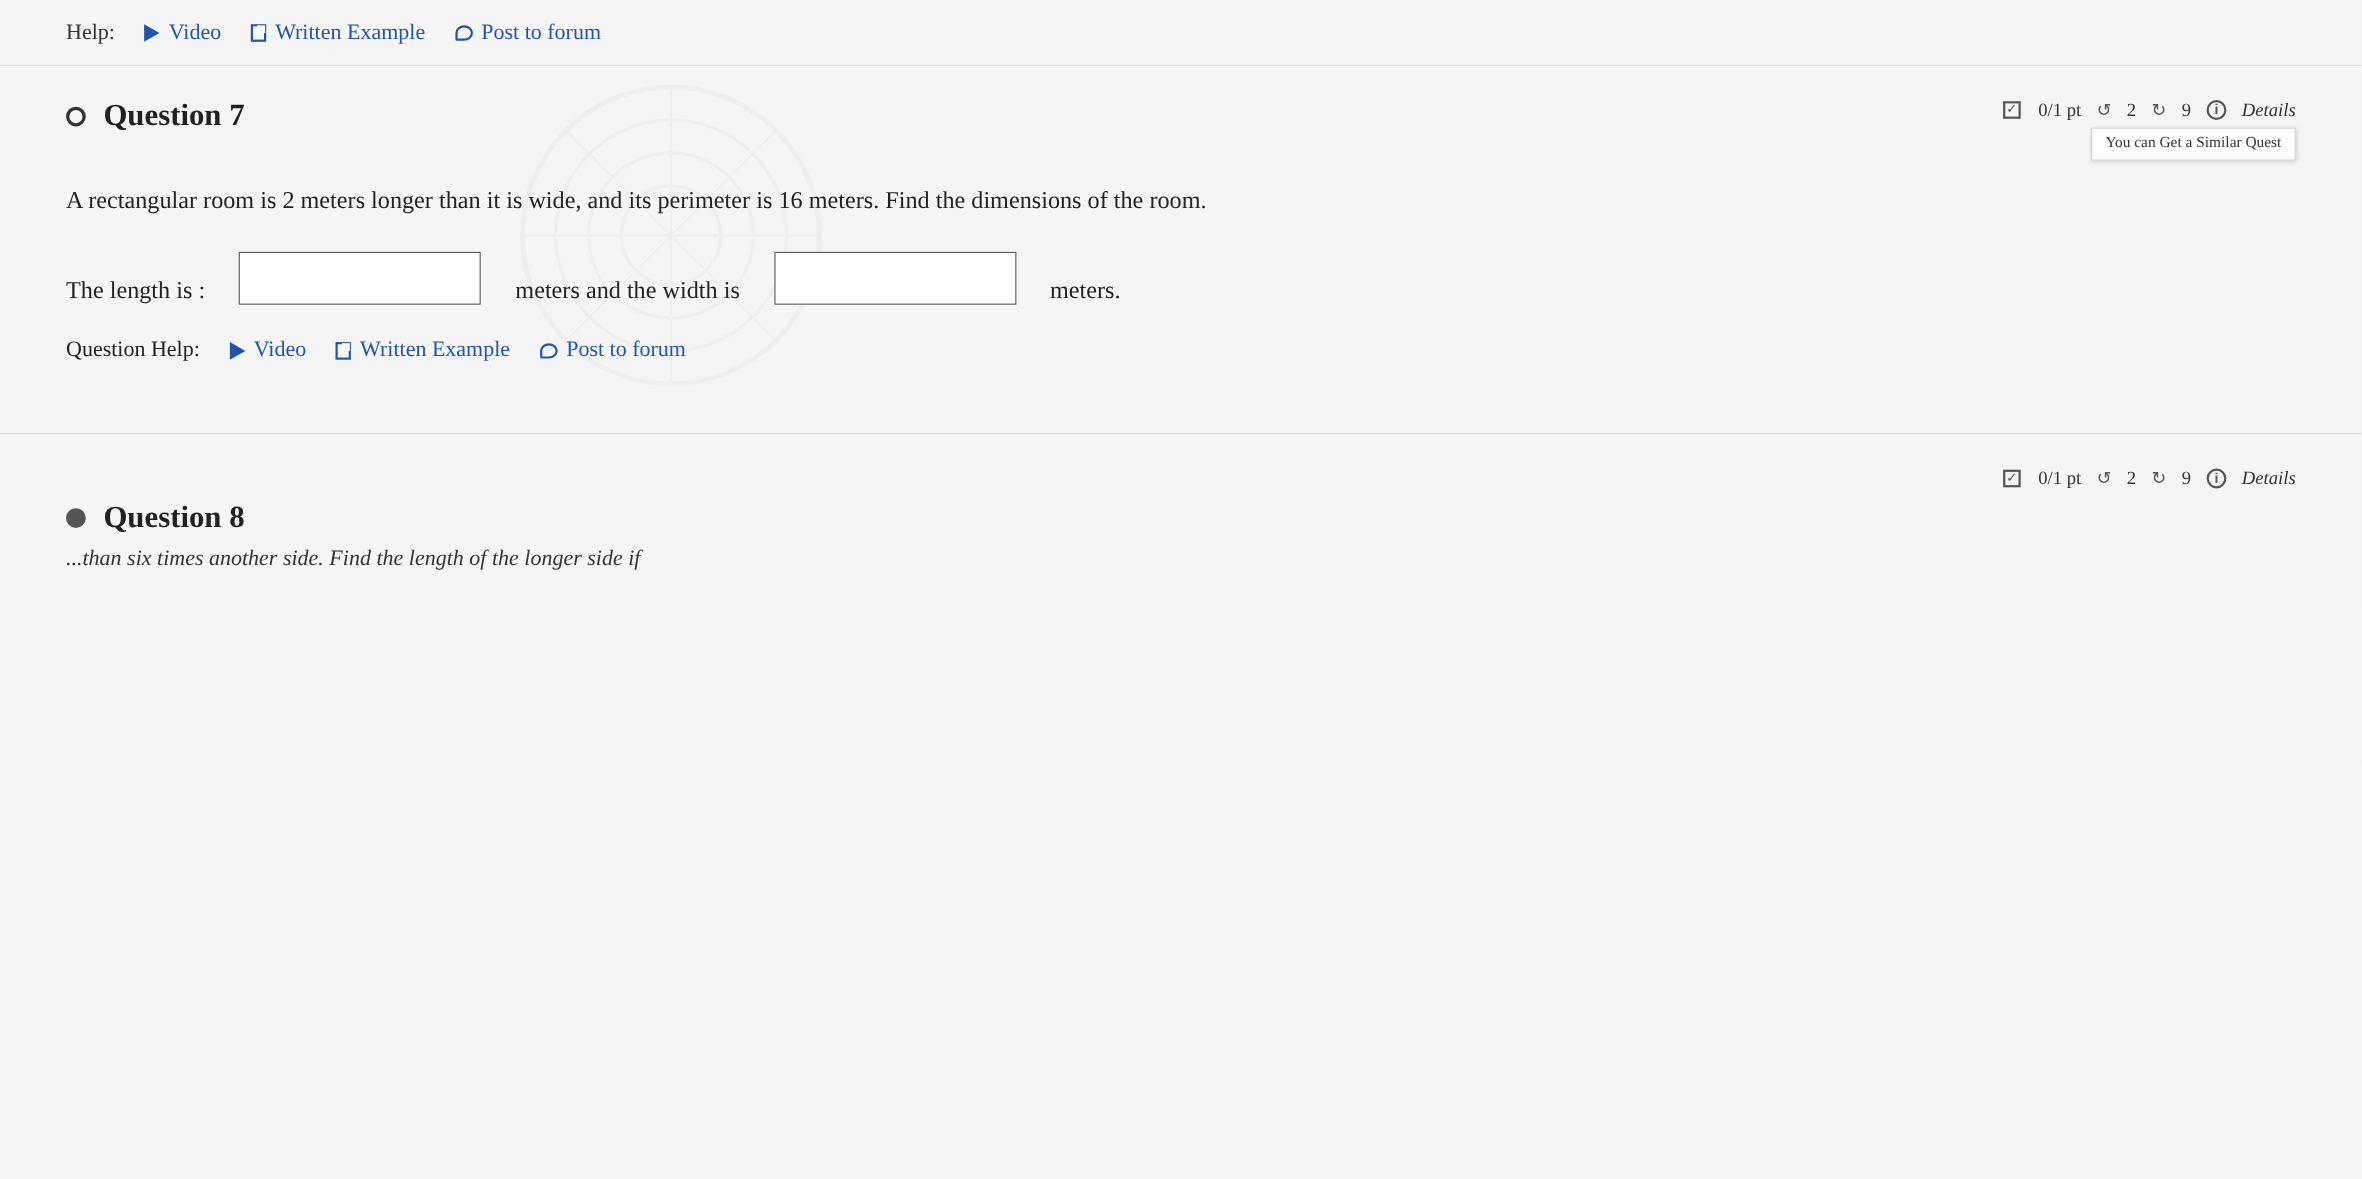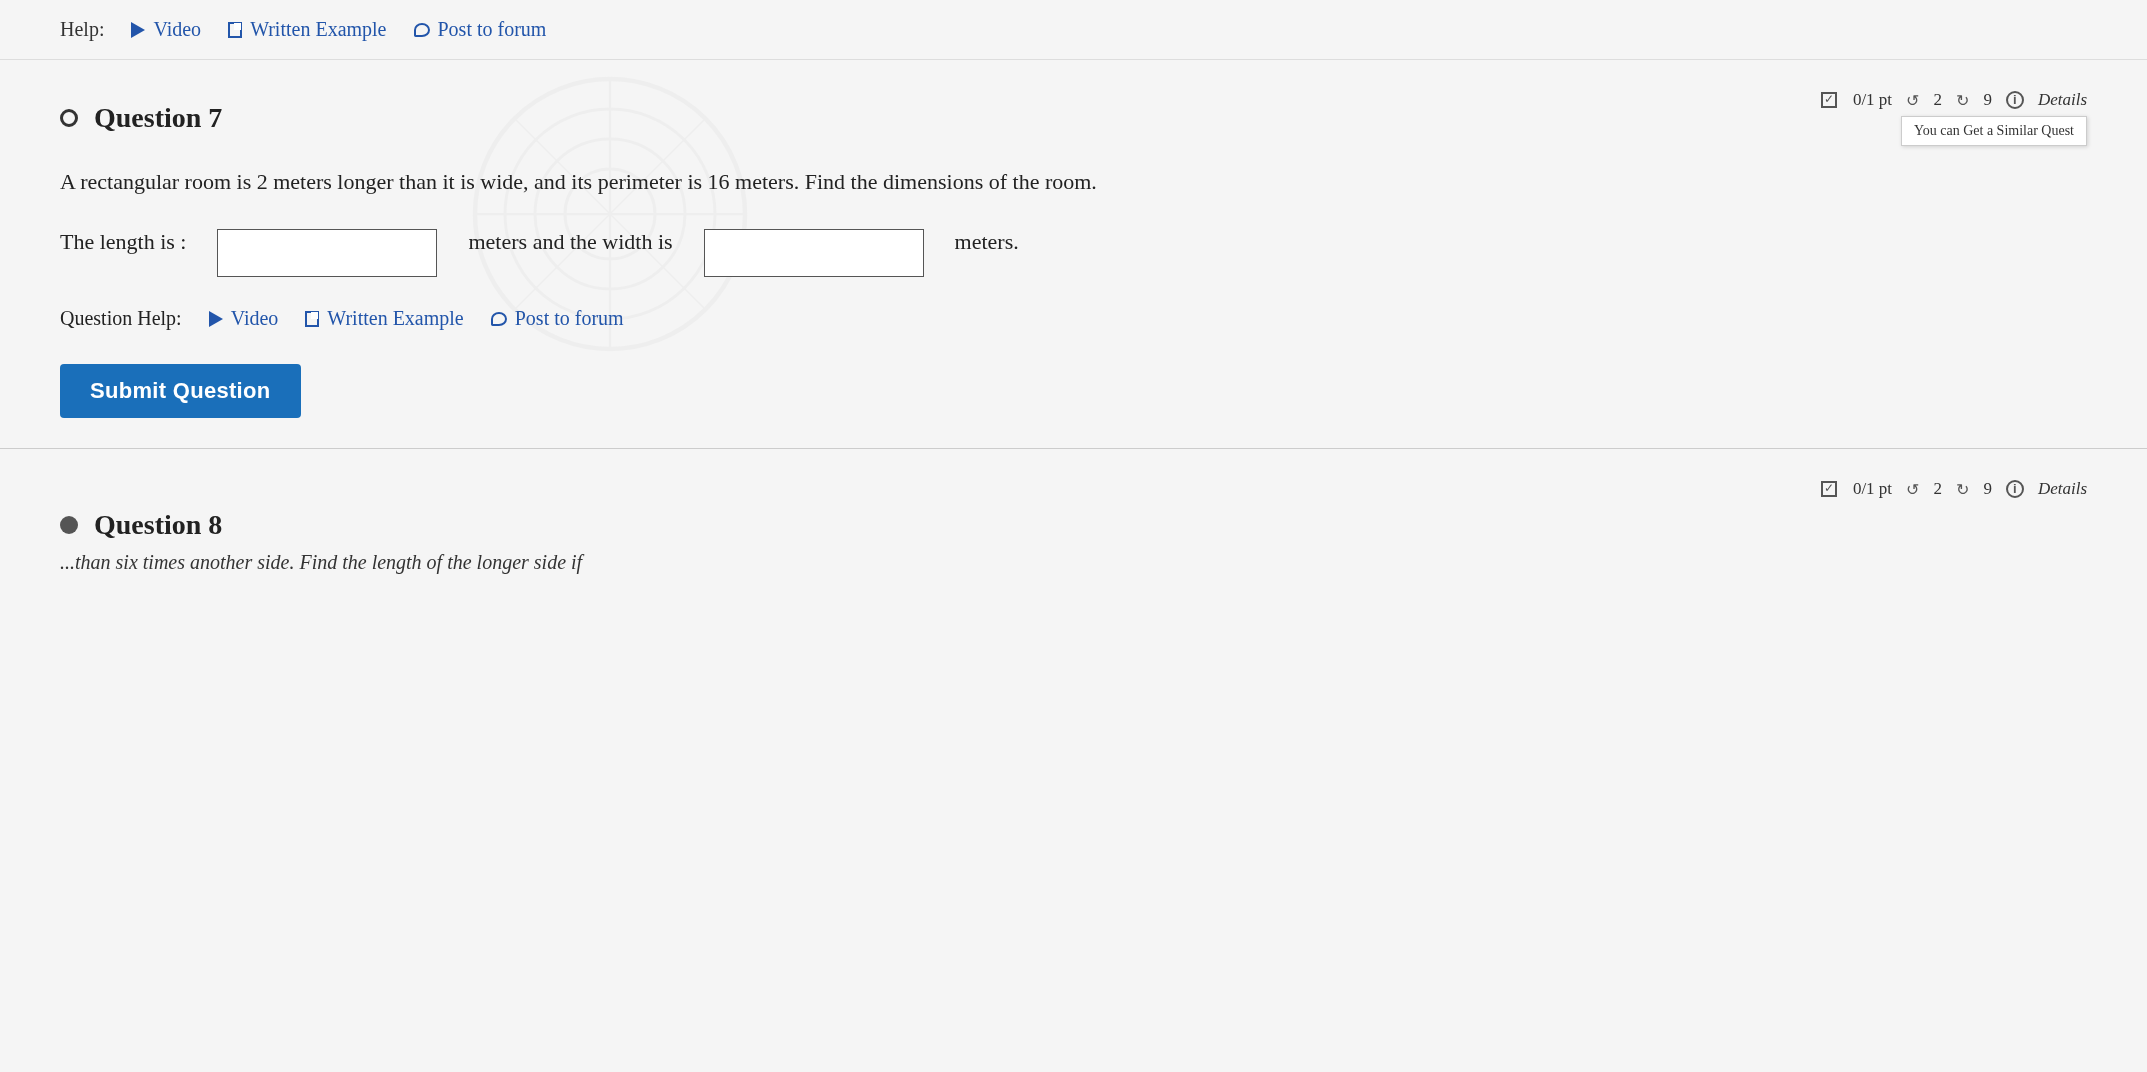--- a/index.html
+++ b/index.html
@@ -53,21 +53,21 @@
 
     
     .question-section {
       background: #f5f5f5;
       padding: 30px 60px;
       border-bottom: 1px solid #ccc;
     }
 
     .question-header {
       display: flex;
-      align-items: center;
+      align-items: flex-start;
       justify-content: space-between;
       margin-bottom: 10px;
     }
 
     .question-title {
       font-size: 28px;
       font-weight: bold;
       display: flex;
       align-items: center;
       gap: 10px;
@@ -119,21 +119,21 @@
 
     .question-text {
       font-size: 22px;
       line-height: 1.6;
       margin: 18px 0 30px 0;
       max-width: 1500px;
     }
 
     .answer-row {
       display: flex;
-      align-items: flex-start;
+      align-items: flex-end;
       gap: 31px;
       margin-bottom: 30px;
       font-size: 22px;
     }
 
     .answer-input {
       border: 1.5px solid #555;
       background: white;
       width: 220px;
       height: 48px;
@@ -387,23 +387,20 @@
         <span class="icon-doc"></span>
         <span>Written Example</span>
       </a>
       <a href="#" class="help-link">
         <span class="icon-bubble"></span>
         <span>Post to forum</span>
       </a>
     </div>
 
     
-    <button class="submit-btn">
-      <span>Submit Question</span>
-    </button>
 
   </div>
 
   <div class="question-section-bottom">
 
     <div class="bottom-meta">
       <span class="icon-checkbox"></span>
       <span>0/1 pt</span>
       <span class="icon-retry">↺</span>
       <span>2</span>

